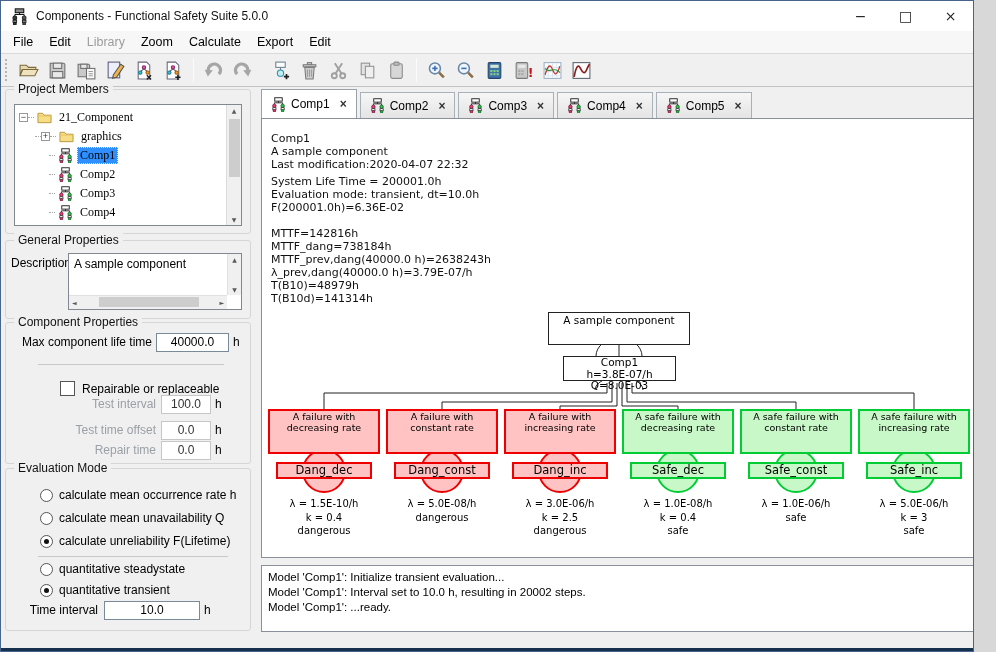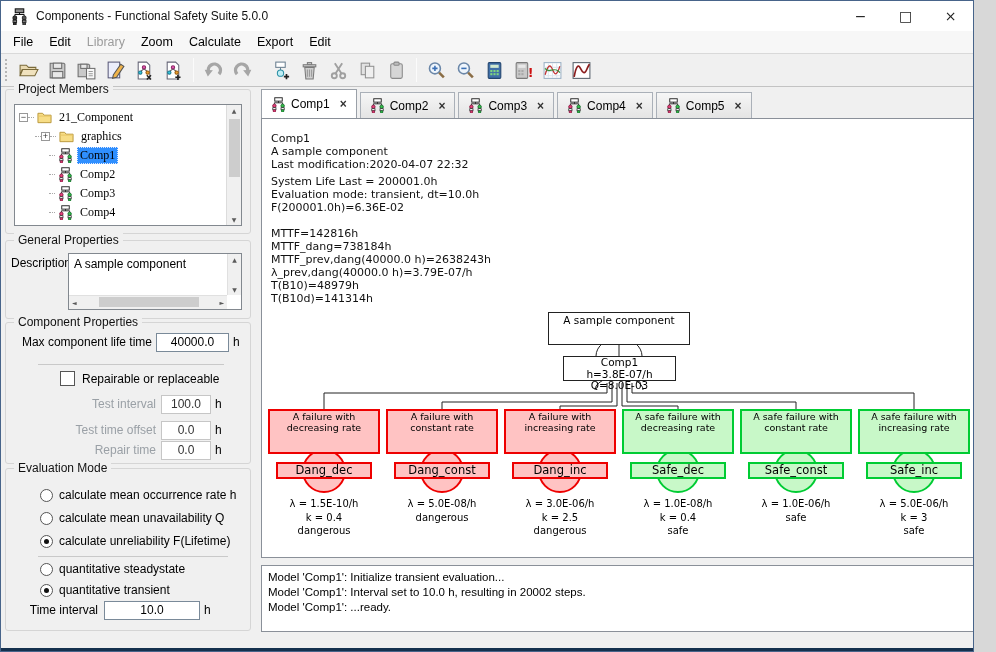--- a/index.html
+++ b/index.html
@@ -74,21 +74,21 @@
   
   .prow { position:absolute; height:20px; display:flex; align-items:center; }
   .plabel { text-align:right; font-size:12px; }
   .plabel.dim { color:#9aa0a6; }
   .pinput { height:19px; border:1px solid #7a8a99; background:#fff; font-size:12px;
             text-align:center; padding:0 3px; font-family:"Liberation Sans",sans-serif; }
   .pinput.dim { border-color:#c6c6c6; color:#333; }
   .punit { margin-left:4px; font-size:12px; }
   .hr { position:absolute; border-top:1px solid #c9c9c9; }
 
-  .checkrow { position:absolute; display:flex; align-items:center; }
+  .checkrow { position:absolute; display:flex; align-items:center;margin-top:10px; }
   .checkbox { width:15px; height:15px; border:1px solid #555; background:#fff; margin-right:7px; flex:none; }
 
   .radiorow { position:absolute; display:flex; align-items:center; }
   .radio { width:13px; height:13px; border:1px solid #555; border-radius:50%; background:#fff;
            margin-right:6px; flex:none; position:relative; }
   .radio.checked::after { content:""; position:absolute; left:3px; top:3px; width:5px; height:5px;
                           border-radius:50%; background:#111; }
 
   
   .tabbar { position:absolute; left:260px; top:88px; right:6px; height:29px; display:flex; align-items:flex-end; }
@@ -522,21 +522,21 @@
   </div>
 
   <div class="canvas">
 
     <div class="infoblock" style="top:13px">
       <div>Comp1</div>
       <div>A sample component</div>
       <div>Last modification:2020-04-07 22:32</div>
     </div>
     <div class="infoblock" style="top:56px">
-      <div>System Life Last = 200001.0h</div>
+      <div>System Life Time = 200001.0h</div>
       <div>Evaluation mode: transient, dt=10.0h</div>
       <div>F(200001.0h)=6.36E-02</div>
     </div>
     <div class="infoblock" style="top:108px">
       <div>MTTF=142816h</div>
       <div>MTTF_dang=738184h</div>
       <div>MTTF_prev,dang(40000.0 h)=2638243h</div>
       <div>λ_prev,dang(40000.0 h)=3.79E-07/h</div>
       <div>T(B10)=48979h</div>
       <div>T(B10d)=141314h</div>

